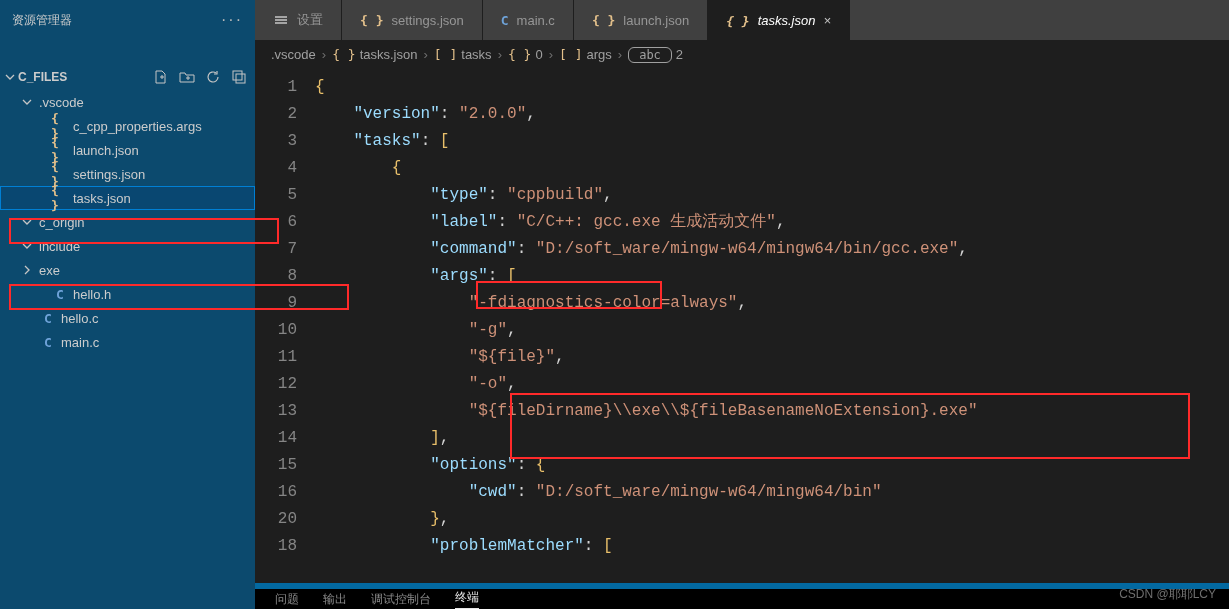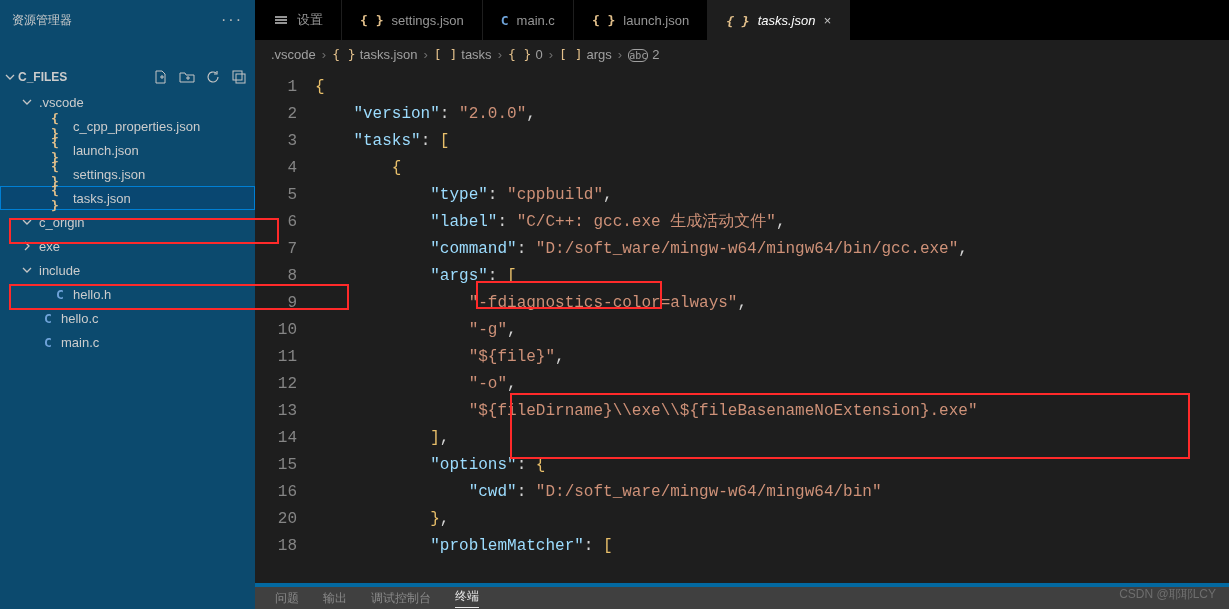--- a/index.html
+++ b/index.html
@@ -37,21 +37,21 @@
 .tree-row .chev { display:inline-flex; width:16px; justify-content:center; color:#c5c5c5; }
 .tree-row .icn { display:inline-flex; width:18px; justify-content:center; font-family: Consolas, monospace; }
 .tree-row .lbl { color:#cccccc; }
 .ind1 { padding-left: 18px; }
 .ind2 { padding-left: 30px; }
 .json-icn { color:#e3c08b; font-weight:bold; }
 .c-icn { color:#6ea2d8; font-weight:bold; }
 
 
 .editor { flex:1; display:flex; flex-direction:column; background:#1e1e1e; position:relative; }
-.tabs { display:flex; height:40px; background:#000000; }
+.tabs { display:flex; height:40px; background:#404040; }
 .tab {
   display:flex; align-items:center; gap:8px; padding:0 18px;
   color:#969696; font-size:13px; font-style:normal;
   border-right:1px solid #1e1e1e;
 }
 .tab.active { background:#1e1e1e; color:#fff; }
 .tab.ital { font-style: italic; }
 .tab .ticn { font-family:Consolas,monospace; font-size:13px; }
 .tab .close { color:#c5c5c5; }
 
@@ -69,21 +69,21 @@
 .code-line { height:27px; white-space:pre; }
 
 .tok-p { color:#e8bf6a; }       
 .tok-k { color:#9cdcfe; }       
 .tok-s { color:#ce9178; }       
 .tok-w { color:#d4d4d4; }       
 
 
 .panel {
   position:absolute; bottom:0; left:255px; right:0; height:26px;
-  background:#404040; border-top:4px solid #0369a1;
+  background:#000000; border-top:6px solid #0369a1;
   display:flex; align-items:center; gap:24px; padding:0 20px;
   font-size:12px; color:#8a8a8a;
 }
 .panel .ptab.active { color:#e7e7e7; border-bottom:1px solid #e7e7e7; padding-bottom:2px;text-align:center; }
 
 
 .anno { position:absolute; border:2px solid #ff2a2a; pointer-events:none; }
 
 
 .watermark { position:absolute; right:13px; bottom:6px; color:#6e6e6e; font-size:12px; }
@@ -141,21 +141,21 @@
           <span class="chev">
             <svg width="12" height="12" viewBox="0 0 12 12">
               <path d="M2 4l4 4 4-4" stroke="#c5c5c5" stroke-width="1.3" fill="none"></path>
             </svg>
           </span>
           <span class="lbl">.vscode</span>
         </div>
         <div class="tree-row ind2">
           <span class="chev"></span>
           <span class="icn json-icn">{ }</span>
-          <span class="lbl">c_cpp_properties.json</span>
+          <span class="lbl">c_cpp_properties.args</span>
         </div>
         <div class="tree-row ind2">
           <span class="chev"></span>
           <span class="icn json-icn">{ }</span>
           <span class="lbl">launch.json</span>
         </div>
         <div class="tree-row ind2">
           <span class="chev"></span>
           <span class="icn json-icn">{ }</span>
           <span class="lbl">settings.json</span>
@@ -169,32 +169,32 @@
           <span class="chev">
             <svg width="12" height="12" viewBox="0 0 12 12">
               <path d="M2 4l4 4 4-4" stroke="#c5c5c5" stroke-width="1.3" fill="none"></path>
             </svg>
           </span>
           <span class="lbl">c_origin</span>
         </div>
         <div class="tree-row ind1">
           <span class="chev">
             <svg width="12" height="12" viewBox="0 0 12 12">
-              <path d="M4 2l4 4-4 4" stroke="#c5c5c5" stroke-width="1.3" fill="none"></path>
-            </svg>
-          </span>
-          <span class="lbl">exe</span>
+              <path d="M2 4l4 4 4-4" stroke="#c5c5c5" stroke-width="1.3" fill="none"></path>
+            </svg>
+          </span>
+          <span class="lbl">include</span>
         </div>
         <div class="tree-row ind1">
           <span class="chev">
             <svg width="12" height="12" viewBox="0 0 12 12">
-              <path d="M2 4l4 4 4-4" stroke="#c5c5c5" stroke-width="1.3" fill="none"></path>
-            </svg>
-          </span>
-          <span class="lbl">include</span>
+              <path d="M4 2l4 4-4 4" stroke="#c5c5c5" stroke-width="1.3" fill="none"></path>
+            </svg>
+          </span>
+          <span class="lbl">exe</span>
         </div>
         <div class="tree-row ind2">
           <span class="chev"></span>
           <span class="icn c-icn">C</span>
           <span class="lbl">hello.h</span>
         </div>
         <div class="tree-row ind1">
           <span class="chev"></span>
           <span class="icn c-icn">C</span>
           <span class="lbl">hello.c</span>
@@ -243,21 +243,21 @@
         <span class="sep">›</span>
         <span class="bicn" style="color: rgb(227, 192, 139);">[ ]</span>
         <span>tasks</span>
         <span class="sep">›</span>
         <span class="bicn" style="color: rgb(227, 192, 139);">{ }</span>
         <span>0</span>
         <span class="sep">›</span>
         <span class="bicn" style="color: rgb(227, 192, 139);">[ ]</span>
         <span>args</span>
         <span class="sep">›</span>
-        <span class="bicn"><span style="border:1px solid #a0a0a0;border-radius:6px;font-size:10px;padding:0 0;">abc</span></span>
+        <span class="bicn"><span style="border:1px solid #a0a0a0;border-radius:6px;font-size:12px;padding:0 10px;">abc</span></span>
         <span>2</span>
       </div>
     <div class="code-area">
       <div class="gutter" id="gutter">
           <div>1</div>
           <div>2</div>
           <div>3</div>
           <div>4</div>
           <div>5</div>
           <div>6</div>

